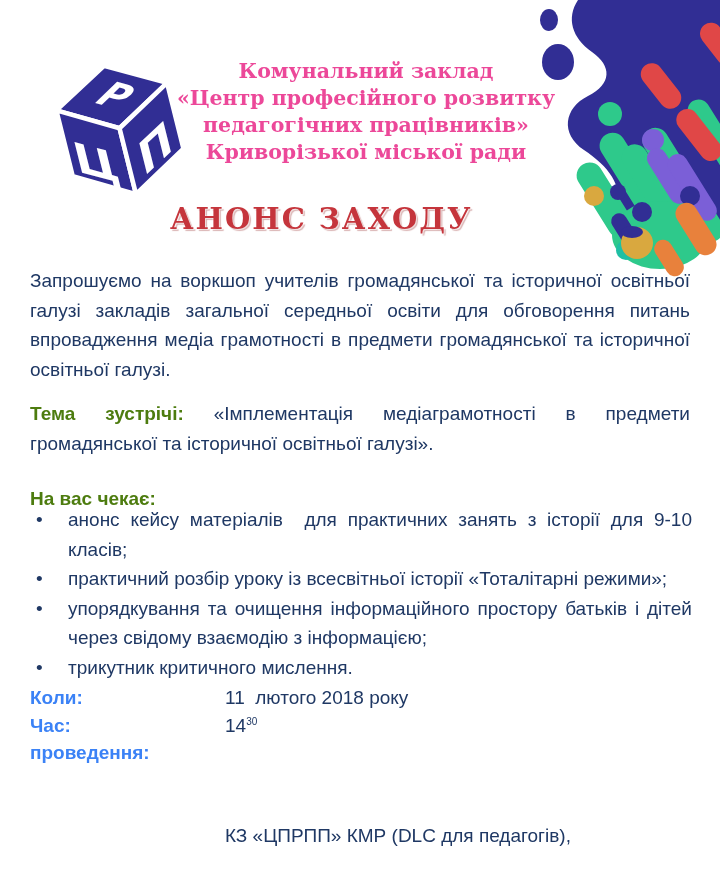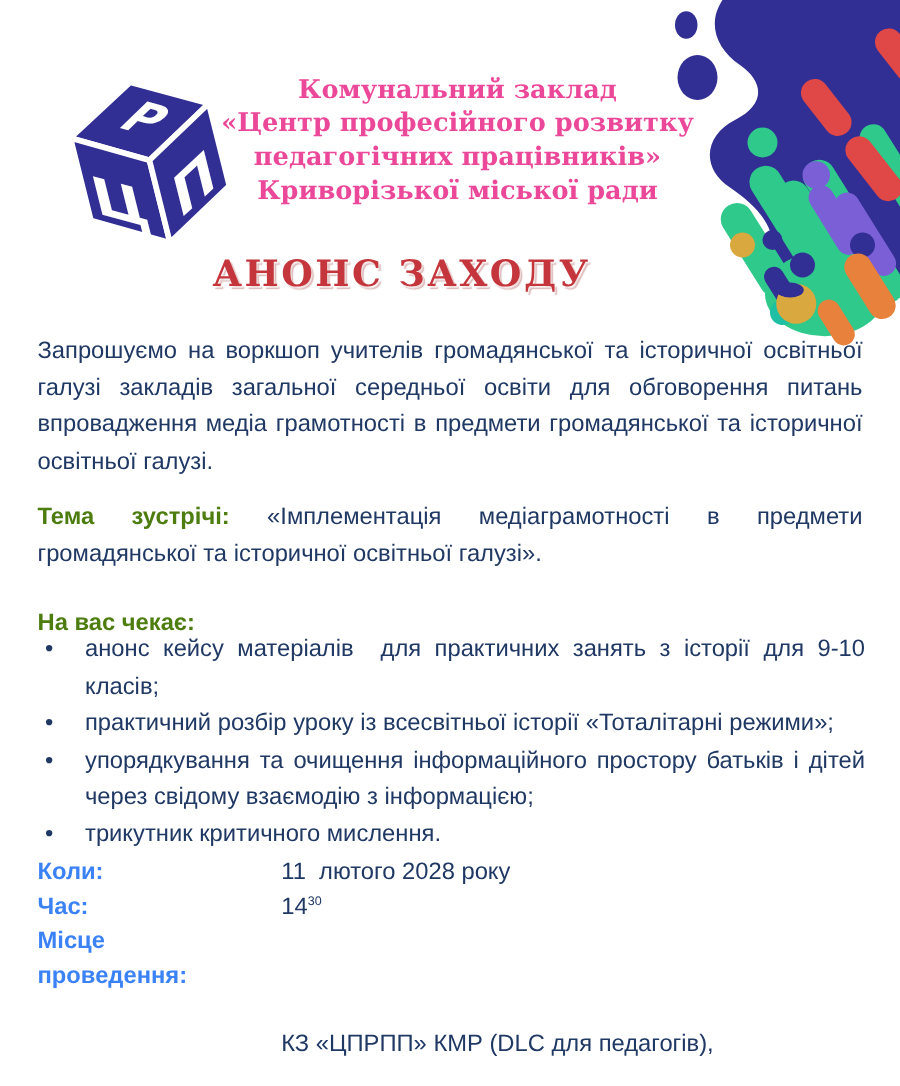--- a/index.html
+++ b/index.html
@@ -149,29 +149,28 @@
   <ul class="bullets txt">
     <li><span class="dot">•</span><span>анонс кейсу матеріалів  для практичних занять з історії для 9-10 класів;</span></li>
     <li><span class="dot">•</span><span>практичний розбір уроку із всесвітньої історії «Тоталітарні режими»;</span></li>
     <li><span class="dot">•</span><span>упорядкування та очищення інформаційного простору батьків і дітей через свідому взаємодію з інформацією;</span></li>
     <li><span class="dot">•</span><span>трикутник критичного мислення.</span></li>
   </ul>
 
   <div class="details">
     <div class="drow">
       <div class="dlabel">Коли:</div>
-      <div class="dvalue">11  лютого 2028 року</div>
+      <div class="dvalue">11  лютого 2018 року</div>
     </div>
     <div class="drow">
       <div class="dlabel">Час:</div>
       <div class="dvalue"><span>14</span><sup class="small">30</sup></div>
     </div>
     <div class="drow drow-place">
       <div class="dlabel">
-        <div>Місце</div>
         <div>проведення:</div>
       </div>
       <div class="dvalue">
         <div>КЗ «ЦПРПП» КМР (DLC для педагогів),</div>
         
       </div>
     </div>
 
   </div>
 

